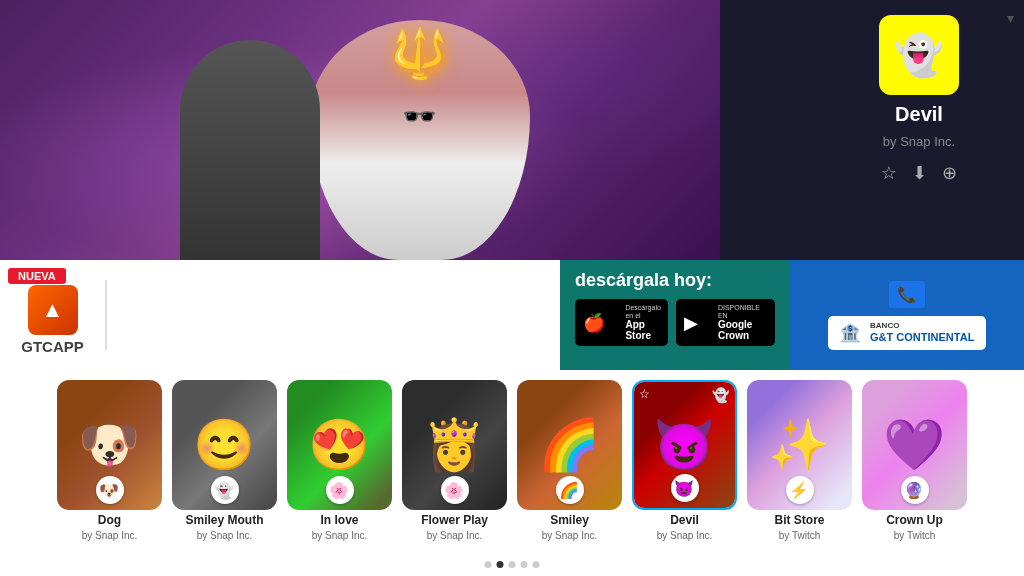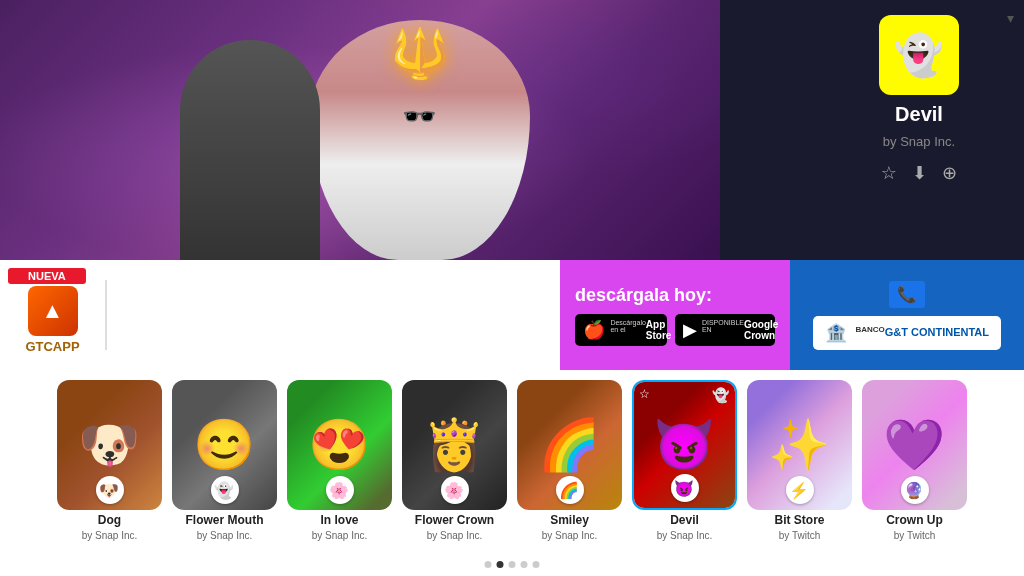--- a/index.html
+++ b/index.html
@@ -121,21 +121,21 @@
       padding: 10px 20px;
       gap: 15px;
     }
     .nueva-badge {
       position: absolute;
       top: 8px; left: 8px;
       background: #e8192c;
       color: #fff;
       font-size: 11px;
       font-weight: bold;
-      padding: 2px 20px;
+      padding: 2px 10px;
       border-radius: 3px;
     }
     .gtc-logo {
       width: 65px;
       display: flex;
       flex-direction: column;
       align-items: center;
       gap: 3px;
       margin-top: 10px;
     }
@@ -144,22 +144,22 @@
       background: linear-gradient(135deg, #ff6600, #cc3300);
       border-radius: 8px;
       display: flex;
       align-items: center;
       justify-content: center;
       font-size: 22px;
       color: #fff;
       font-weight: bold;
     }
     .gtc-text {
-      color: #a16207;
-      font-size: 13px;
+      color: #404040;
+      font-size: 15px;
       font-weight: bold;
     }
     .ad-divider {
       width: 2px;
       height: 70px;
       background: #ddd;
       margin: 0 5px;
     }
     .ad-tagline {
       color: #003399;
@@ -168,24 +168,24 @@
       line-height: 1.3;
       flex: 1;
     }
 
     
     .download-section {
       position: absolute;
       top: 260px; left: 560px;
       width: 230px;
       height: 110px;
-      background: #d946ef;
-      display: flex;
-      flex-direction: column;
-      justify-content: center;
+      background: #0f766e;
+      display: flex;
+      flex-direction: column;
+      justify-content: flex-start;
       padding: 10px 15px;
       gap: 8px;
     }
     .download-title {
       color: #fff;
       font-size: 18px;
       font-weight: bold;
     }
     .store-buttons {
       display: flex;
@@ -198,22 +198,23 @@
       background: #000;
       color: #fff;
       border-radius: 5px;
       padding: 5px 8px;
       cursor: pointer;
       min-width: 85px;
     }
     .store-btn-icon { font-size: 18px; }
     .store-btn-text { 
       display: flex;
-      flex-direction: row;
+      flex-direction: column;
       line-height: 1.1;
+      margin-left: 15px;
     }
     .store-btn-line1 { font-size: 7px; color: #ccc; }
     .store-btn-line2 { font-size: 10px; font-weight: bold; }
 
     
     .phone-banner {
       position: absolute;
       top: 260px; left: 790px;
       width: 234px;
       height: 110px;
@@ -248,22 +249,22 @@
       border-radius: 5px;
       padding: 6px 12px;
       margin-top: 8px;
     }
     .banco-icon {
       color: #cc0000;
       font-size: 18px;
     }
     .banco-text {
       display: flex;
+      flex-direction: column;
       line-height: 1.1;
-      text-align: center;
     }
     .banco-line1 { font-size: 8px; color: #333; font-weight: bold; }
     .banco-line2 { font-size: 11px; color: #0055aa; font-weight: 900; }
 
     
     .filters-row {
       position: absolute;
       top: 370px; left: 0;
       width: 1024px;
       height: 206px;
@@ -441,21 +442,21 @@
     <span class="filter-by">by Snap Inc.</span>
   </div>
     <div class="filter-item">
     <div class="filter-thumb">
       <div class="filter-thumb-inner smiley-bg">
         <span style="font-size:50px;">😊</span>
       </div>
 
       <div class="filter-icon-overlay">👻</div>
     </div>
-    <span class="filter-name">Flower Mouth</span>
+    <span class="filter-name">Smiley Mouth</span>
     <span class="filter-by">by Snap Inc.</span>
   </div>
     <div class="filter-item">
     <div class="filter-thumb">
       <div class="filter-thumb-inner inlove-bg">
         <span style="font-size:50px;">😍</span>
       </div>
 
       <div class="filter-icon-overlay">🌸</div>
     </div>
@@ -463,21 +464,21 @@
     <span class="filter-by">by Snap Inc.</span>
   </div>
     <div class="filter-item">
     <div class="filter-thumb">
       <div class="filter-thumb-inner crown-bg">
         <span style="font-size:50px;">👸</span>
       </div>
 
       <div class="filter-icon-overlay">🌸</div>
     </div>
-    <span class="filter-name">Flower Crown</span>
+    <span class="filter-name">Flower Play</span>
     <span class="filter-by">by Snap Inc.</span>
   </div>
     <div class="filter-item">
     <div class="filter-thumb">
       <div class="filter-thumb-inner rainbow-bg">
         <span style="font-size:50px;">🌈</span>
       </div>
 
       <div class="filter-icon-overlay">🌈</div>
     </div>

